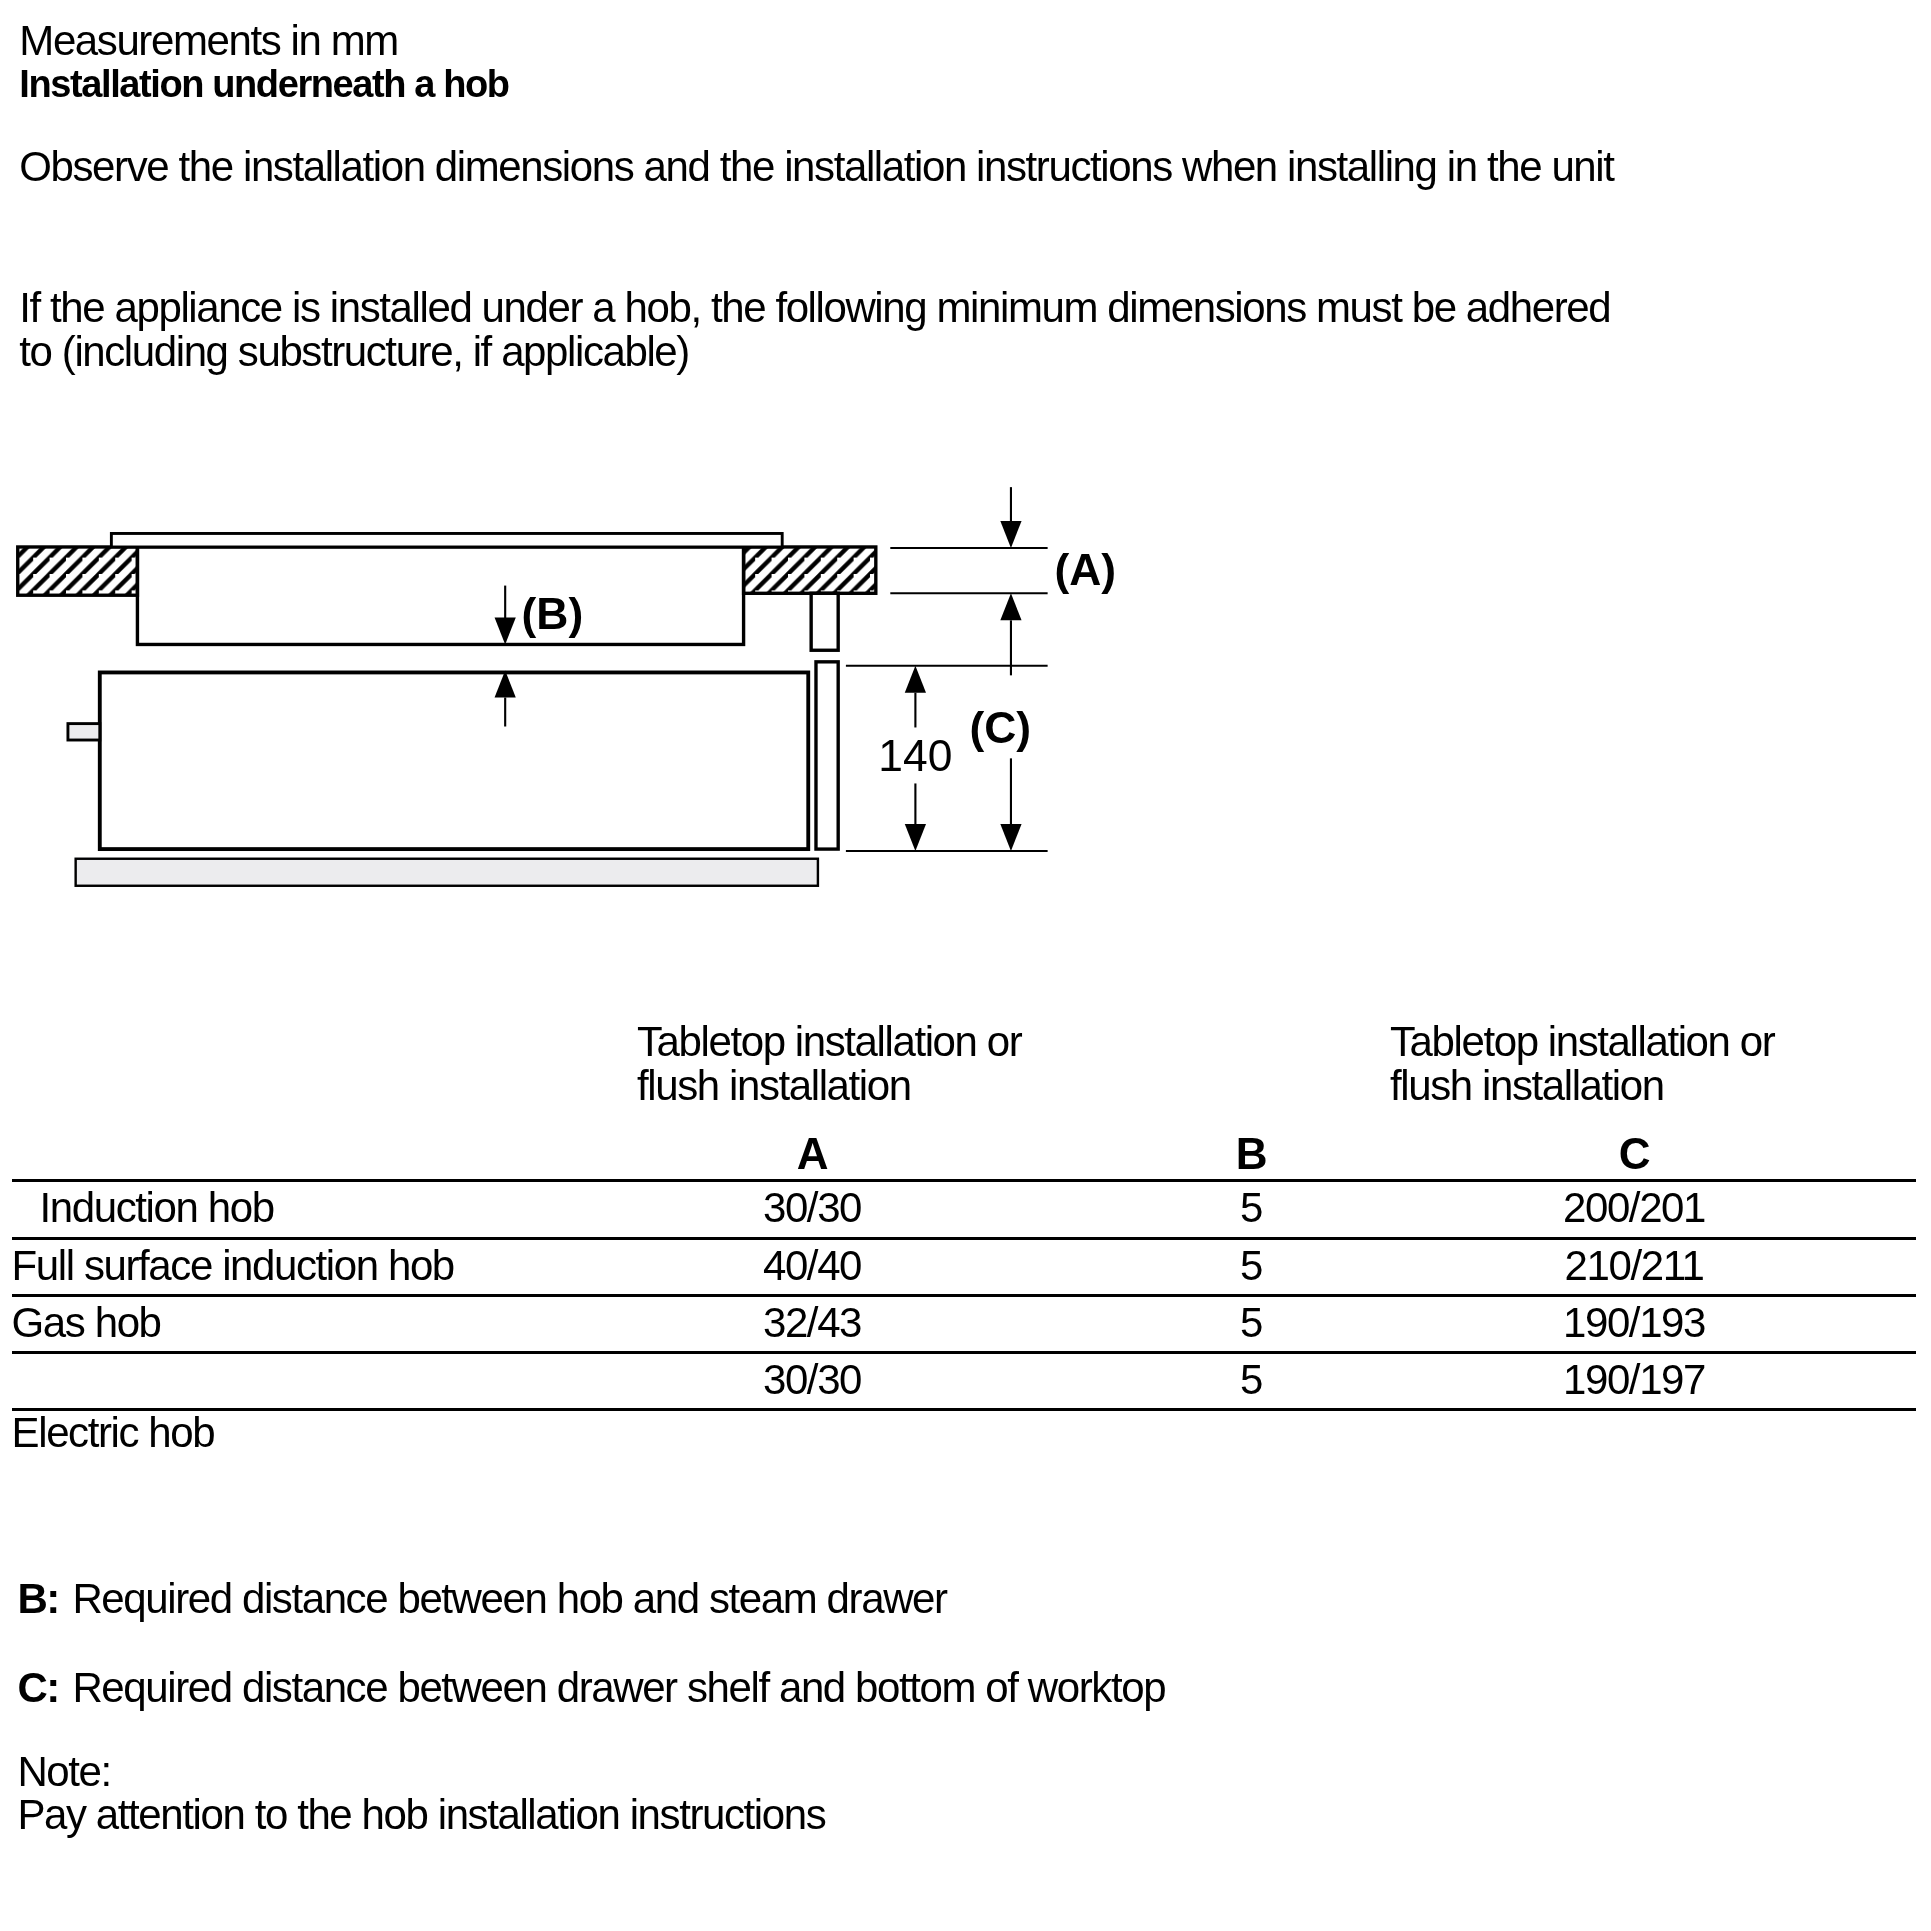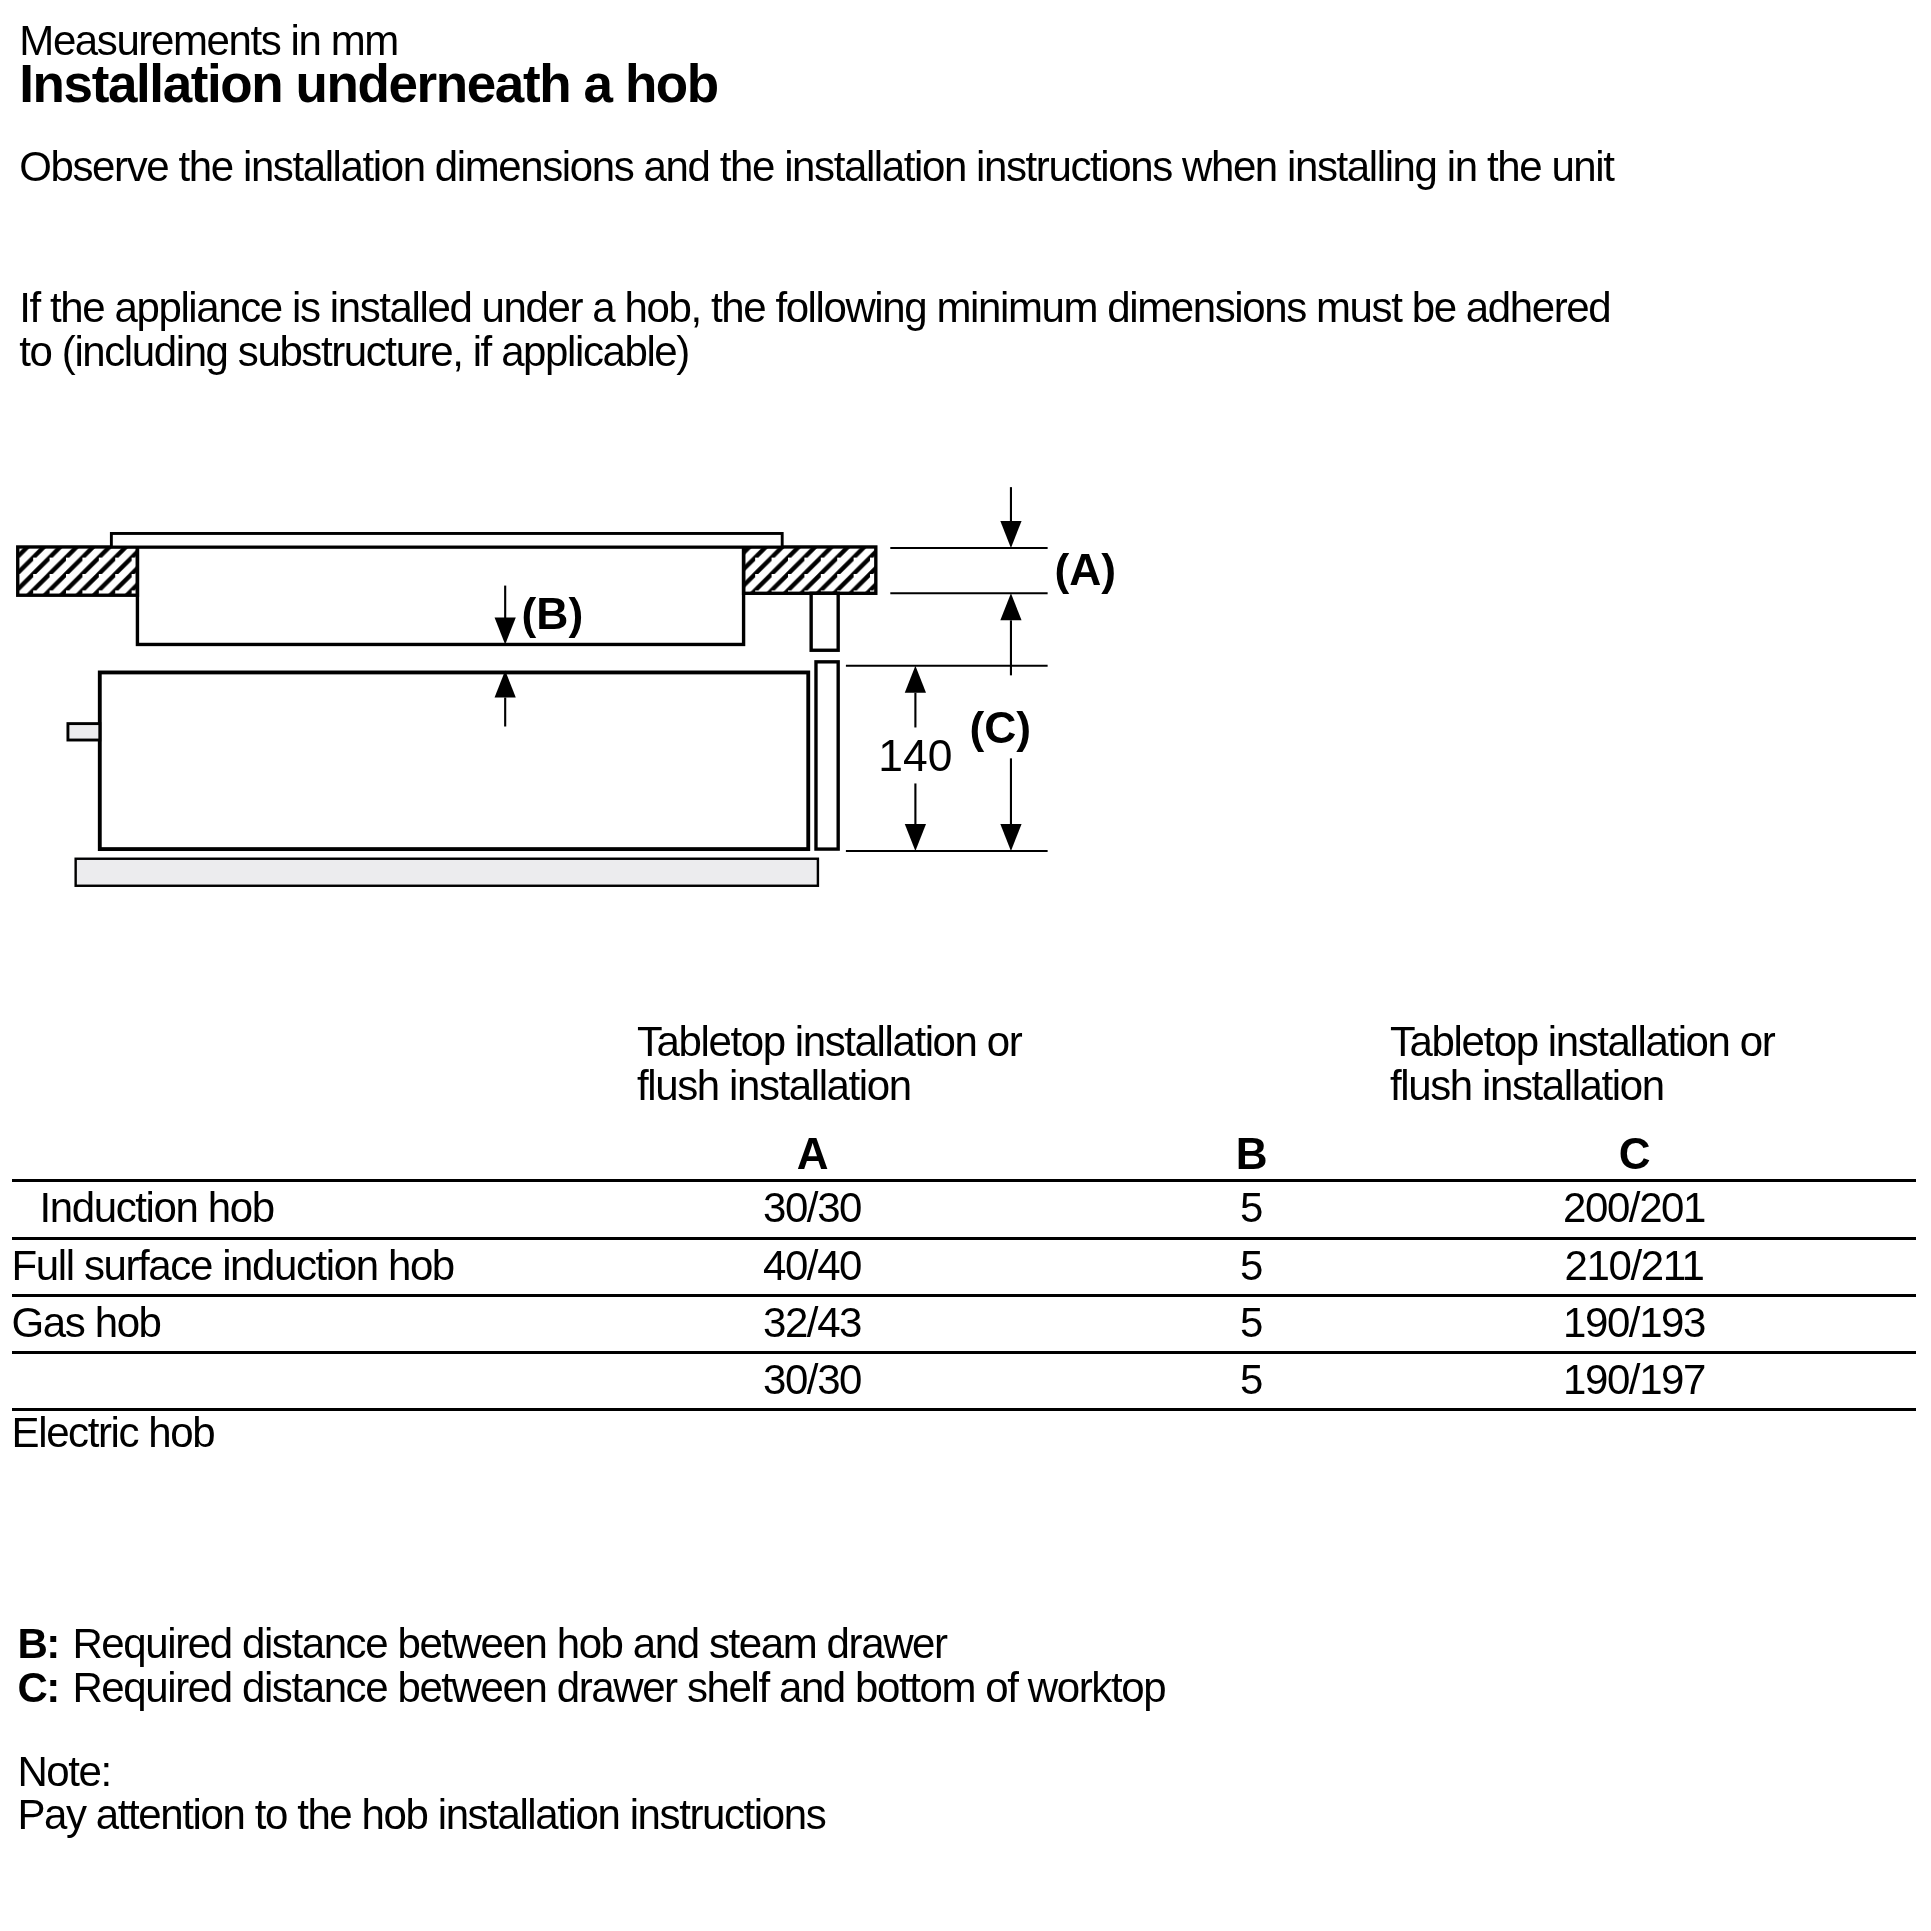--- a/index.html
+++ b/index.html
@@ -16,21 +16,21 @@
   .note-label{font-weight:bold;}
   .note-text{margin-left:13.5px;}
   svg text{font-family:"Liberation Sans", sans-serif;letter-spacing:0;}
 </style>
 </head>
 <body>
 
 <div class="page">
 
   <div class="txt" style="left:19.3px;top:19.3px;">Measurements in mm</div>
-  <div class="txt bold" style="left:19.3px;top:62px;font-size:53px;">Installation underneath a hob</div>
+  <div class="txt bold" style="left:19.3px;top:62px;font-size:38px;">Installation underneath a hob</div>
 
   <div class="txt" style="left:19.3px;top:145px;">Observe the installation dimensions and the installation instructions when installing in the unit</div>
   <div class="txt" style="left:19.3px;top:286px;">If the appliance is installed under a hob, the following minimum dimensions must be adhered</div>
   <div class="txt" style="left:19.3px;top:330px;">to (including substructure, if applicable)</div>
 
   <svg style="position:absolute;left:0;top:463px;" width="1159" height="444" viewBox="0 480 1200 460">
     <defs>
       <pattern id="hatch" patternUnits="userSpaceOnUse" width="17" height="17">
         <path d="M-4,21 L21,-4 M-4,38 L38,-4 M13,21 L38,-4" stroke="#000" stroke-width="4.5" fill="none"></path>
       </pattern>
@@ -127,21 +127,21 @@
     <div class="txt ccell" style="left:1251px;top:1301px;">5</div>
     <div class="txt ccell" style="left:1634px;top:1301px;">190/193</div>
   </div>
   <div>
     <div class="txt" style="left:11.6px;top:1411px;">Electric hob</div>
     <div class="txt ccell" style="left:812px;top:1358px;">30/30</div>
     <div class="txt ccell" style="left:1251px;top:1358px;">5</div>
     <div class="txt ccell" style="left:1634px;top:1358px;">190/197</div>
   </div>
 
-  <div class="txt" style="left:17.4px;top:1577px;margin-top:45px;">
+  <div class="txt" style="left:17.4px;top:1577px;">
     <span class="note-label">B:</span><span class="note-text">Required distance between hob and steam drawer</span>
   </div>
   <div class="txt" style="left:17.4px;top:1666px;">
     <span class="note-label">C:</span><span class="note-text">Required distance between drawer shelf and bottom of worktop</span>
   </div>
 
   <div class="txt" style="left:17.4px;top:1750px;">Note:</div>
   <div class="txt" style="left:17.4px;top:1793px;">Pay attention to the hob installation instructions</div>
 
 </div>

